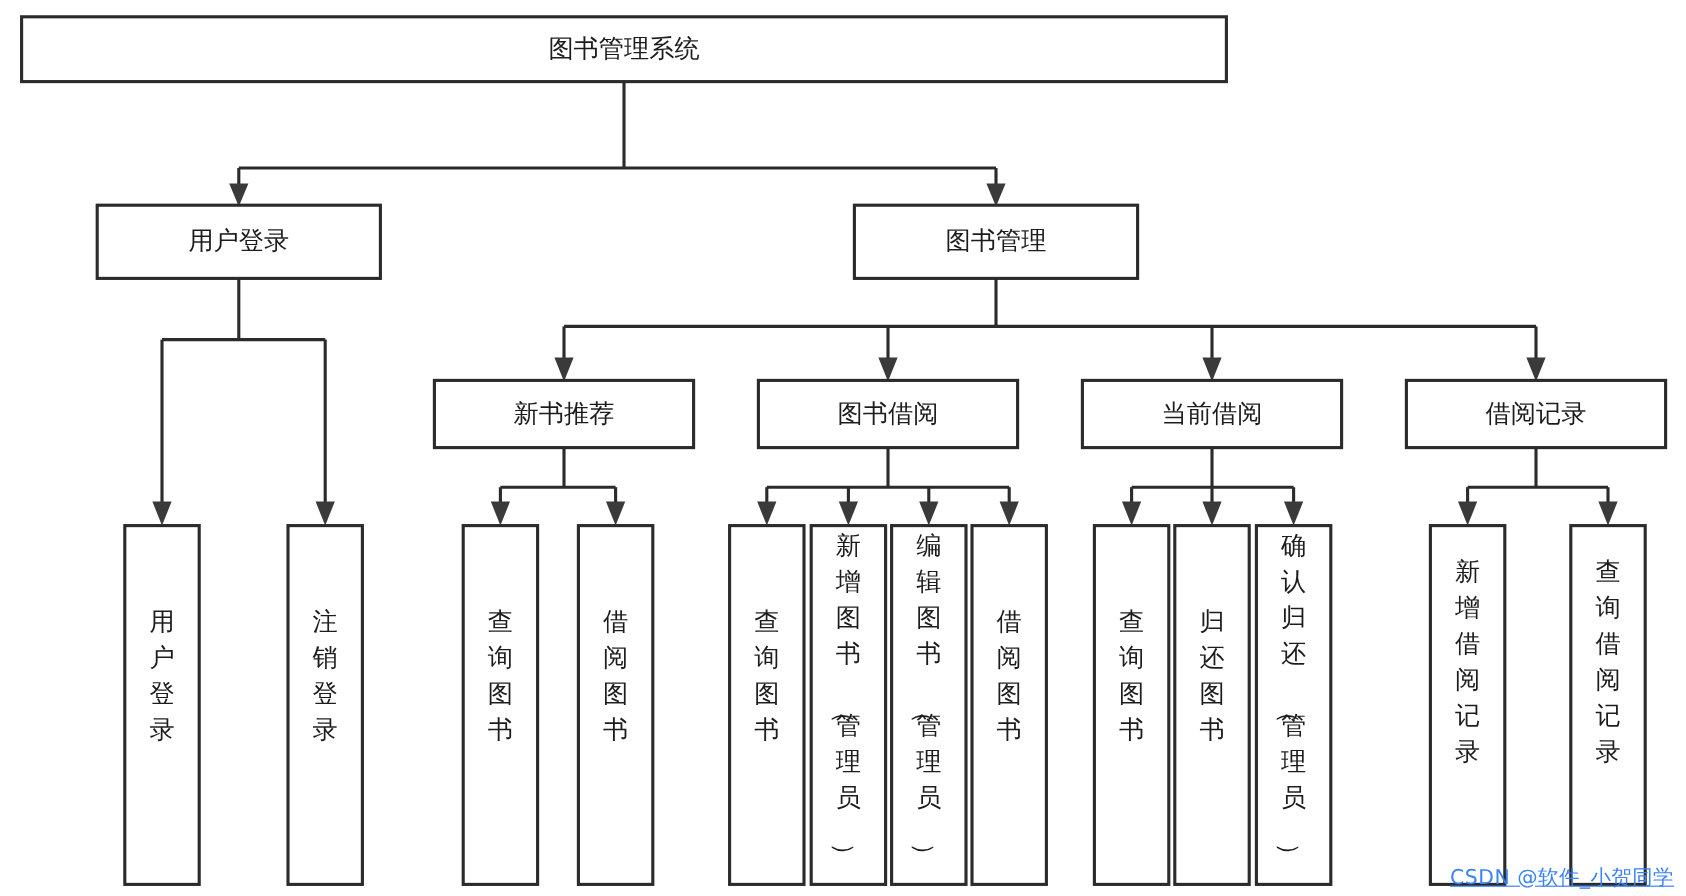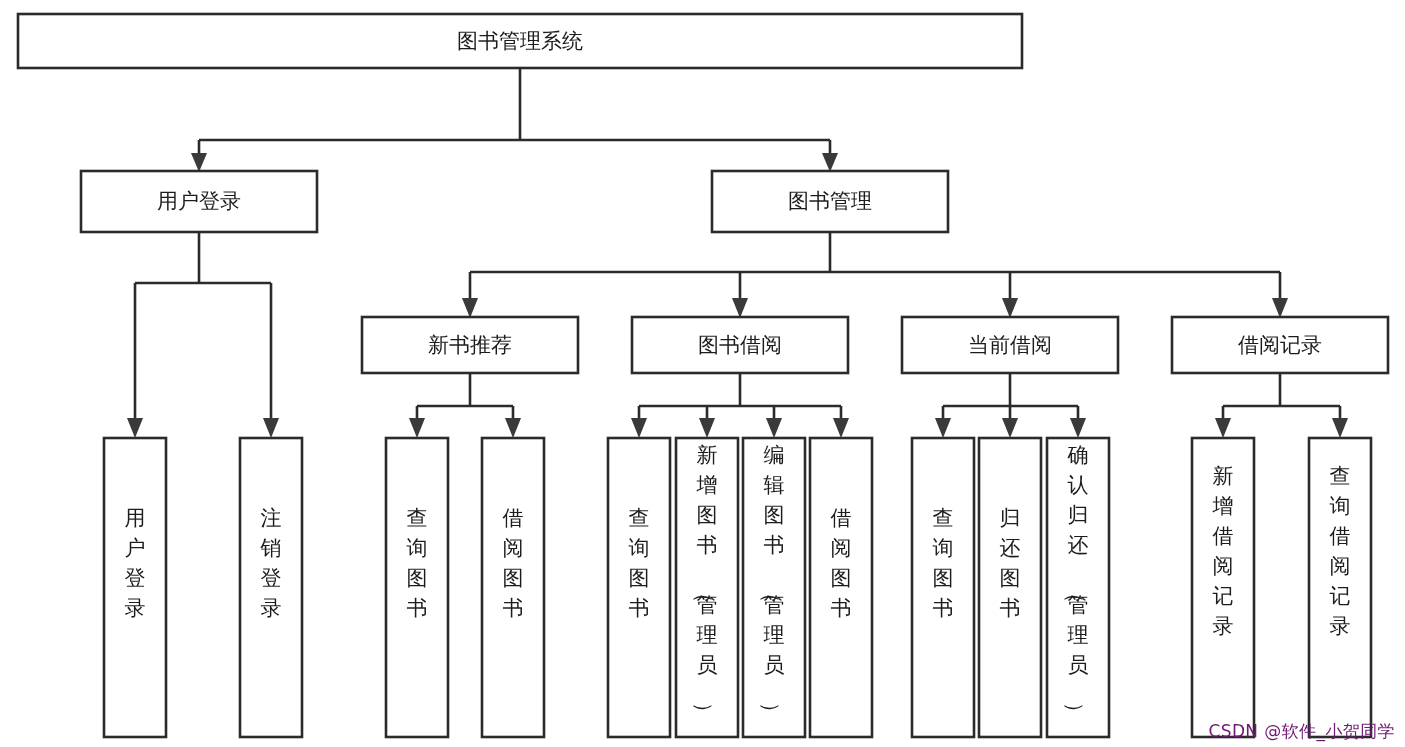--- a/index.html
+++ b/index.html
@@ -53,24 +53,25 @@
     fill: #1c1c1c;
     font-size: 21px;
     text-anchor: middle;
   }
   .watermark {
     position: absolute;
     right: 10px;
     bottom: 4px;
     font-family: "DejaVu Sans", "Liberation Sans", sans-serif;
     font-size: 17px;
-    color: #701a75;
+    color: #3b82f6;
     letter-spacing: 0.4px;
     white-space: nowrap;
     user-select: none;
+    text-decoration: underline;
   }
 </style>
 </head>
 <body>
 
 <div id="diagram-root">
   <svg class="flow" viewBox="0 0 1405 747" xmlns="http://www.w3.org/2000/svg">
 
     <g>
 

